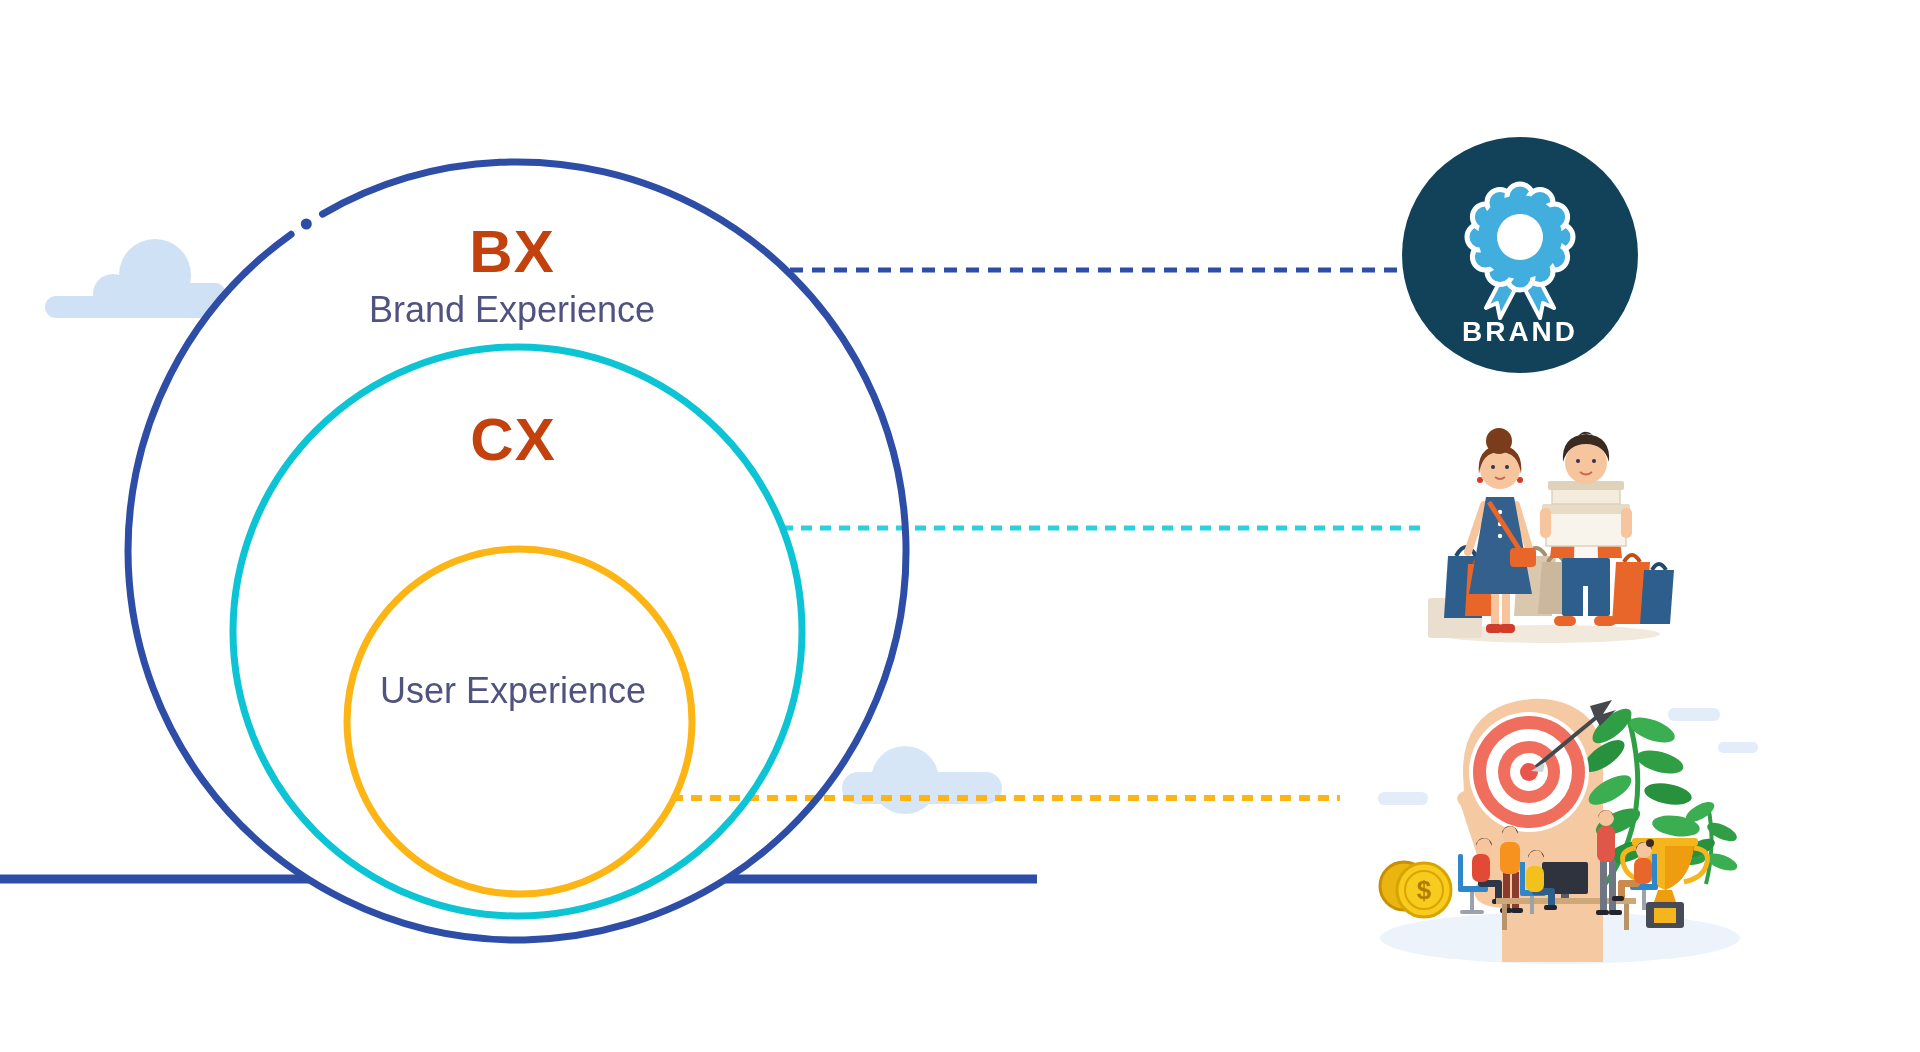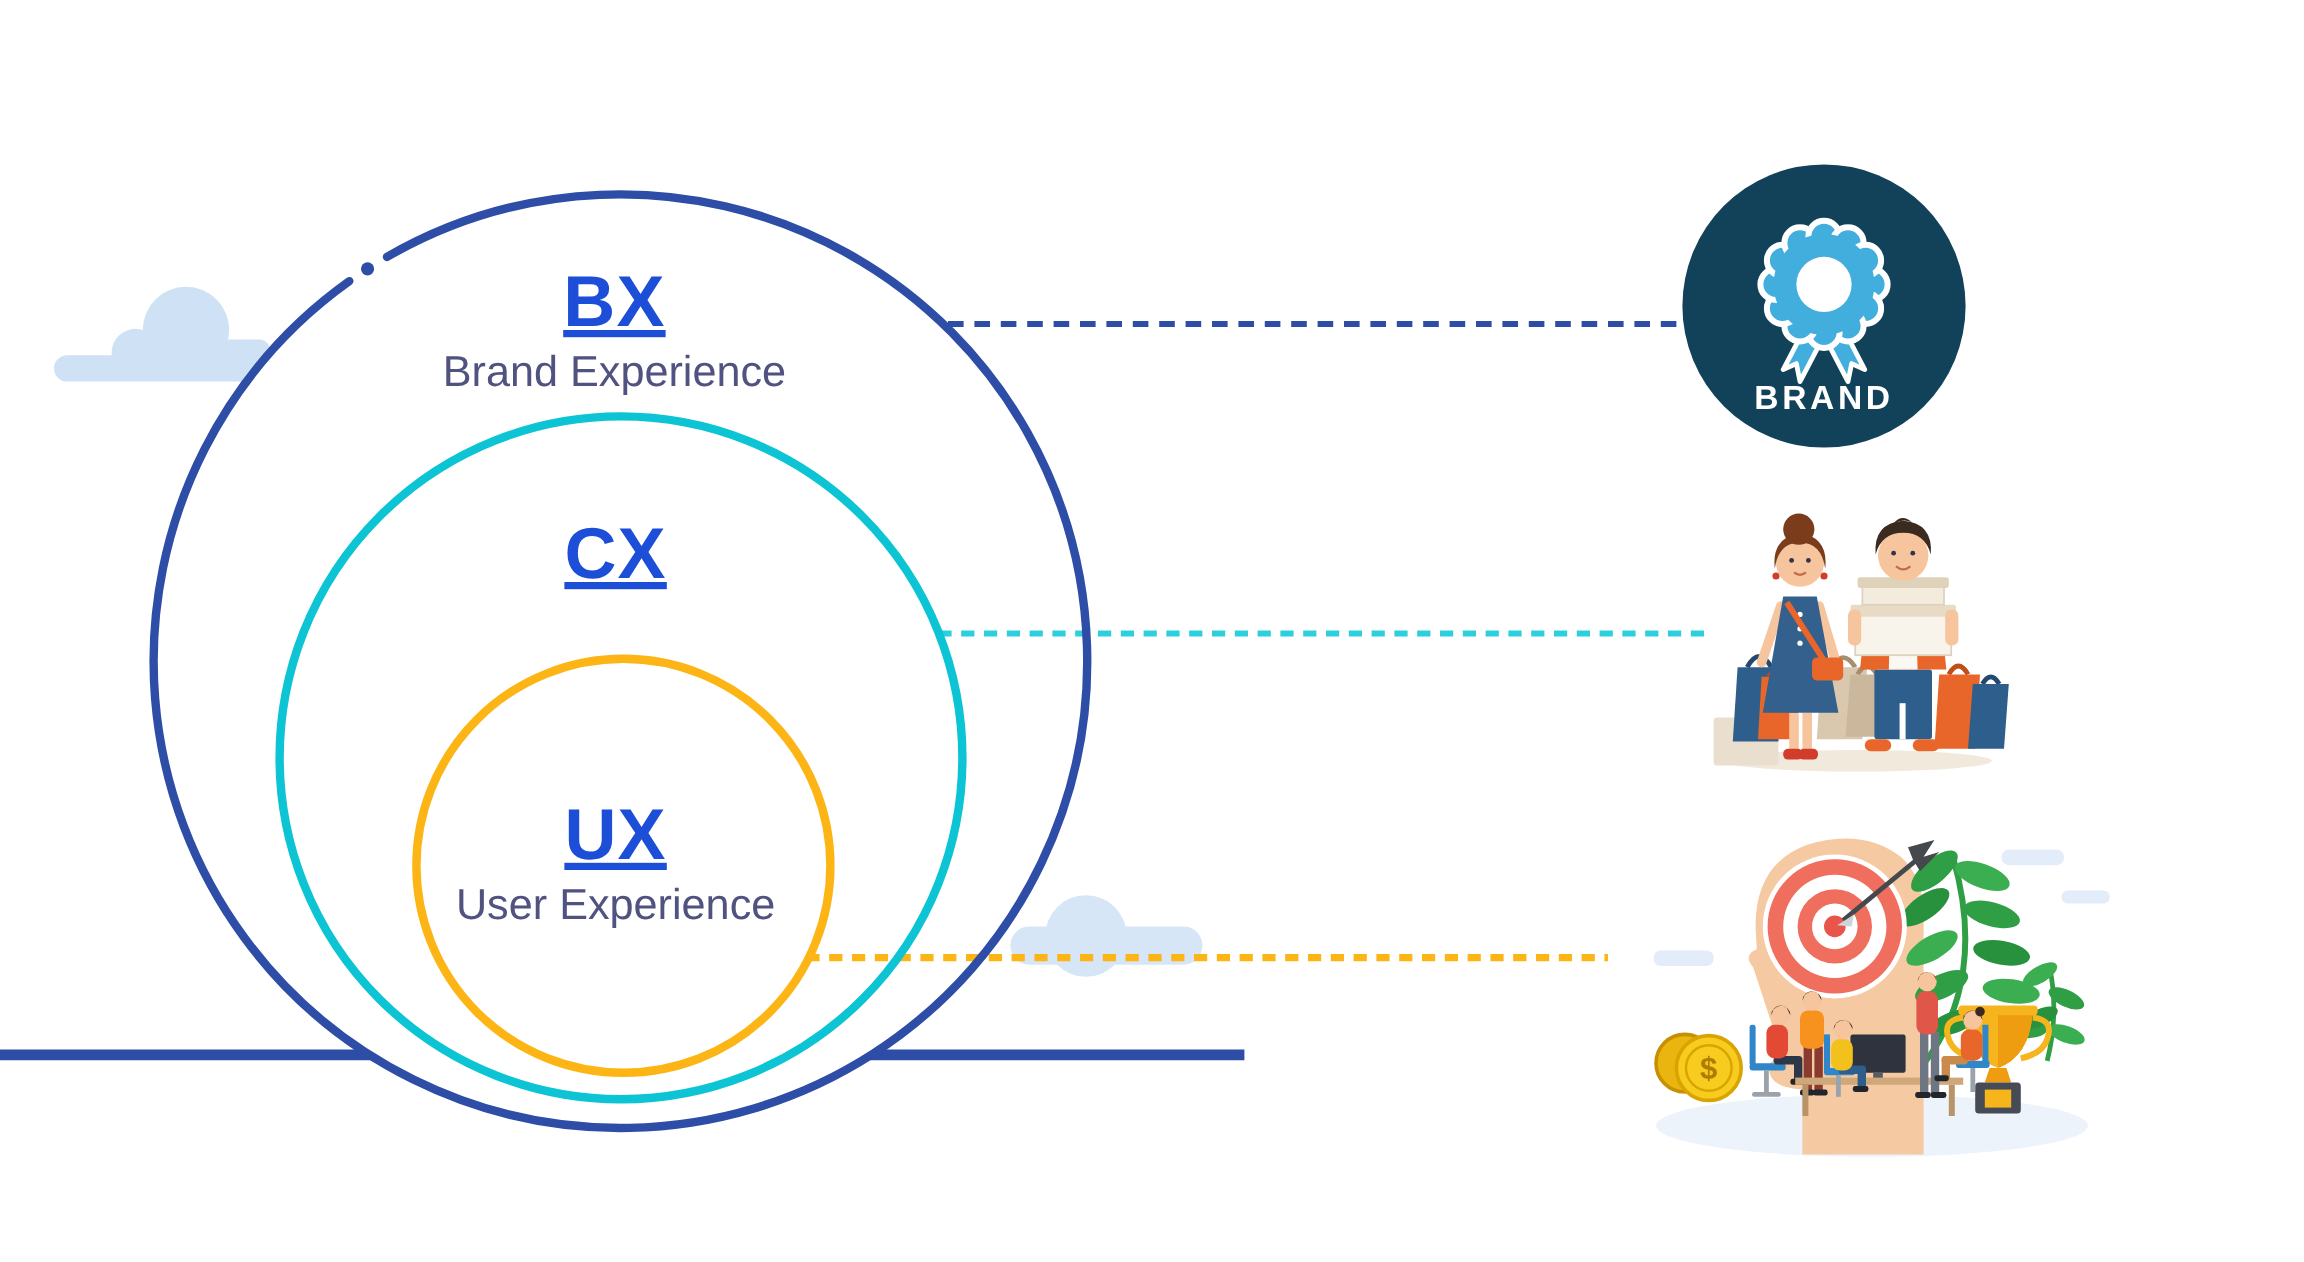--- a/index.html
+++ b/index.html
@@ -4,21 +4,21 @@
 <style>
   html,body { margin:0; padding:0; background:#ffffff; }
   .canvas {
     position:relative; width:1920px; height:1052px; overflow:hidden;
     background:#ffffff; font-family:"Liberation Sans", sans-serif;
   }
   .diagram-svg { position:absolute; left:0; top:0; }
   .ring-label { position:absolute; transform:translateX(-50%); text-align:center; z-index:5; }
   .ring-title {
     font-weight:700; font-size:60px; line-height:1.05; letter-spacing:1px;
-    color:#1d4ed8; font-family:"Liberation Sans", sans-serif;text-decoration:underline;
+    color:#c2410c; font-family:"Liberation Sans", sans-serif;
   }
   .ring-sub {
     font-weight:400; font-size:36px; line-height:1.2; margin-top:5px;
     color:#50537f; font-family:"Liberation Sans", sans-serif;
   }
 </style>
 </head>
 <body>
 
 <div class="canvas">
@@ -263,21 +263,20 @@
         <circle cx="1650" cy="843" r="4" fill="#3b2a1f"></circle>
         <path d="M1636 850 A8 8 0 0 1 1652 850 L1649 844 Q1644 840 1638 845 Z" fill="#3b2a1f"></path>
       </g>
     </g>
   </svg>
 
   <div class="ring-label" style="left:512px; top:220px;">
     <div class="ring-title">BX</div>
     <div class="ring-sub">Brand Experience</div>
   </div>
-  <div class="ring-label" style="left:513px; top:430px;">
+  <div class="ring-label" style="left:513px; top:408px;">
     <div class="ring-title">CX</div>
   </div>
   <div class="ring-label" style="left:513px; top:664px;">
-    <div class="ring-title">UX</div>
     <div class="ring-sub">User Experience</div>
   </div>
 
 </div>
 
 </body></html>

